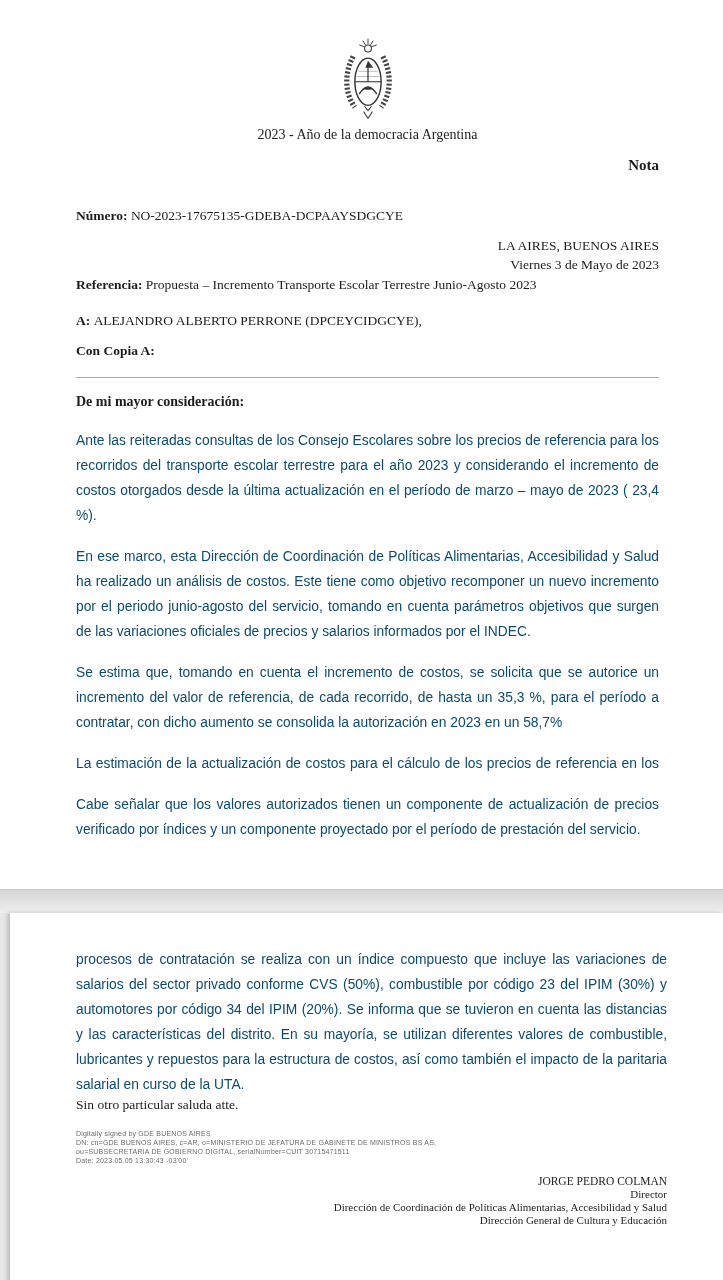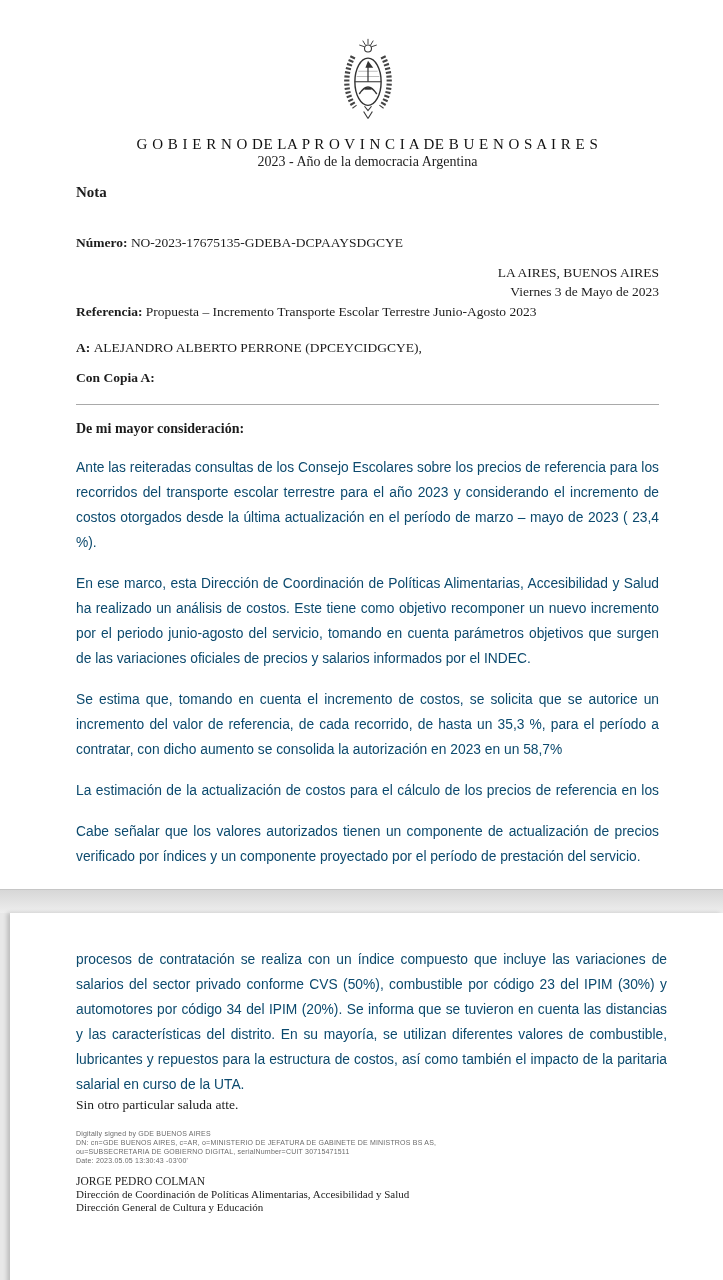--- a/index.html
+++ b/index.html
@@ -26,21 +26,21 @@
   }
   .p1-content { padding: 38px 64px 0 76px; }
   .p2-content { padding: 34px 56px 0 66px; }
 
   .emblem-wrap { text-align: center; }
   .hdr-title {
     text-align: center; margin-top: 10px;
     font-size: 15px; letter-spacing: 0.5px; color: #101010;
   }
   .hdr-subtitle { text-align: center; font-size: 14px; margin-top: 1px; }
-  .doc-type { text-align: left; font-weight: bold; font-size: 15px; margin-top: 14px; }
+  .doc-type { text-align: right; font-weight: bold; font-size: 15px; margin-top: 14px; }
 
   .meta-line { font-size: 13.5px; }
   .numero-line { margin-top: 34px; }
   .bold { font-weight: bold; }
   .place-block { text-align: right; margin-top: 12px; line-height: 19px; }
   .ref-line { margin-top: 3px; }
   .to-line { margin-top: 20px; font-weight: bold; }
   .to-line .val { font-weight: normal; }
   .cc-line { margin-top: 14px; font-weight: bold; }
   .separator { border: none; border-top: 1px solid #a9a9a9; margin-top: 18px; }
@@ -56,21 +56,21 @@
   .force-justify { text-align-last: justify; }
 
   .closing { font-size: 13.5px; }
 
   .stamp {
     margin-top: 16px;
     font-family: "Liberation Sans", sans-serif;
     font-size: 7px; line-height: 9px; color: #6b6b6b;
     letter-spacing: 0.2px;
   }
-  .signer { margin-top: 10px; font-size: 11px; line-height: 13px; color: #222; }
+  .signer { margin-top: 10px; font-size: 11px; line-height: 13px; color: #222; text-align: right; }
   .signer-name { font-size: 11.5px; }
 </style>
 </head>
 <body>
 
 <div class="page page-1">
   <div class="p1-content">
 
     <div class="emblem-wrap">
       <span>
@@ -92,21 +92,20 @@
           <line x1="32" y1="33" x2="32" y2="50" stroke="#333" stroke-width="1.4"></line>
           <path d="M32,26 l6,8 h-9 z" fill="#333"></path>
           <path d="M22,64 C26,58 30,56 32,56 C34,56 38,58 42,64" stroke="#333" stroke-width="1.6" fill="none"></path>
           <line x1="28" y1="58" x2="36" y2="58" stroke="#333" stroke-width="2.2"></line>
           <path d="M28,78 l4,5 l4,-5" stroke="#3a3a3a" stroke-width="1.3" fill="none"></path>
           <path d="M27,84 l5,8 M37,84 l-5,8" stroke="#3a3a3a" stroke-width="1.3" fill="none"></path>
         </svg>
       </span>
     </div>
 
-    <div class="hdr-title">G O B I E R N O DE LA P R O V I N C I A DE B U E N O S A I R E S</div>
     <div class="hdr-subtitle">2023 - Año de la democracia Argentina</div>
     <div class="doc-type">Nota</div>
 
     <div class="meta-line numero-line">
       <span class="bold">Número:</span>
       <span>NO-2023-17675135-GDEBA-DCPAAYSDGCYE</span>
     </div>
 
     <div class="meta-line place-block">
       <div>LA AIRES, BUENOS AIRES</div>
@@ -147,17 +146,18 @@
 
     <div class="stamp">
       <div>Digitally signed by GDE BUENOS AIRES</div>
       <div>DN: cn=GDE BUENOS AIRES, c=AR, o=MINISTERIO DE JEFATURA DE GABINETE DE MINISTROS BS AS,</div>
       <div>ou=SUBSECRETARIA DE GOBIERNO DIGITAL, serialNumber=CUIT 30715471511</div>
       <div>Date: 2023.05.05 13:30:43 -03'00'</div>
     </div>
 
     <div class="signer">
       <div class="signer-name">JORGE PEDRO COLMAN</div>
+      <div>Director</div>
       <div>Dirección de Coordinación de Políticas Alimentarias, Accesibilidad y Salud</div>
       <div>Dirección General de Cultura y Educación</div>
     </div>
   </div>
 </div>
 
 </body></html>

